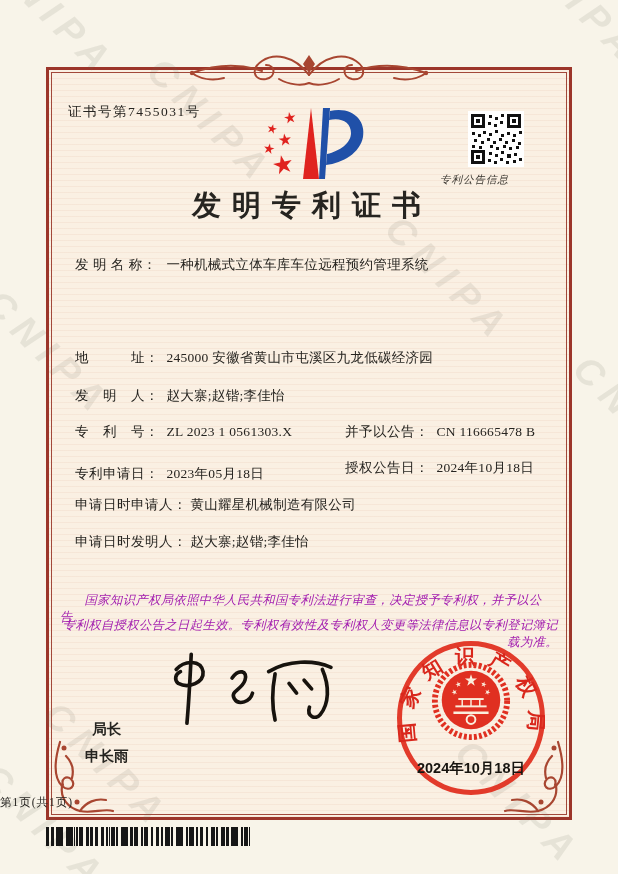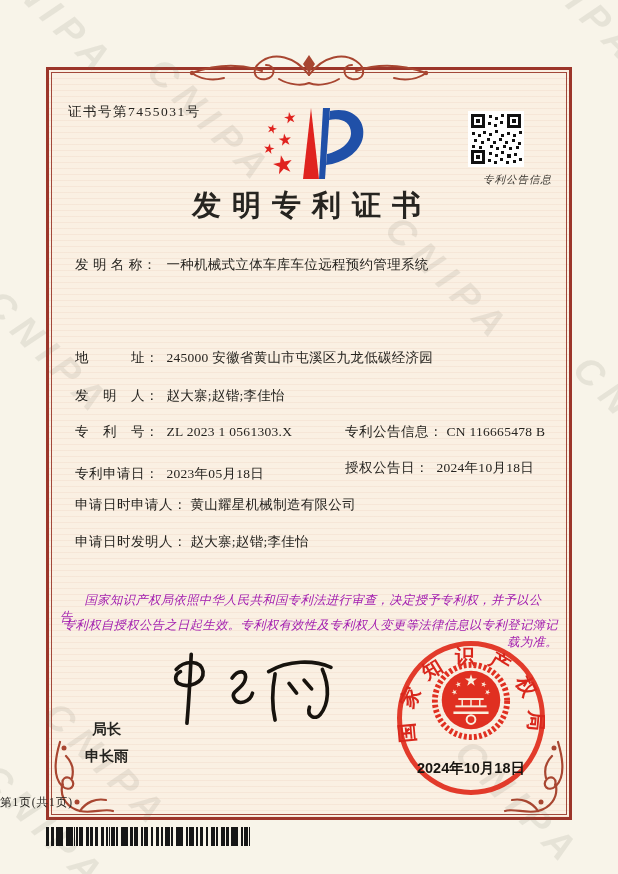--- a/index.html
+++ b/index.html
@@ -26,21 +26,21 @@
   .frame::after{content:"";position:absolute;inset:2px;border:1px solid #a2483a;pointer-events:none;}
   .orn-top{position:absolute;left:184px;top:45px;width:250px;height:44px;z-index:4;}
   .orn-corner{position:absolute;width:68px;height:84px;z-index:4;}
   .orn-left{left:50px;top:736px;}
   .orn-right{right:50px;top:736px;transform:scaleX(-1);}
   
   .certno{position:absolute;left:68px;top:103px;z-index:5;font-size:13.5px;letter-spacing:1.5px;}
   .logo{position:absolute;left:252px;top:104px;width:122px;height:80px;z-index:5;}
   .qr{position:absolute;left:468px;top:111px;width:56px;height:56px;z-index:5;background:#fff;}
   .qr svg{display:block;width:100%;height:100%;}
-  .qrcap{position:absolute;left:440px;top:173px;width:112px;z-index:5;text-align:right;
+  .qrcap{position:absolute;left:440px;top:173px;width:112px;z-index:5;text-align:left;
          font-size:10.5px;font-style:italic;letter-spacing:1px;color:#3a3630;}
   .title{position:absolute;left:0;top:186px;width:100%;z-index:5;text-align:center;
          font-size:29px;font-weight:700;letter-spacing:11px;padding-left:6px;box-sizing:border-box;}
   
   .row{position:absolute;left:75px;z-index:5;font-size:13.5px;white-space:nowrap;}
   .row .lab{display:inline-block;min-width:88px;letter-spacing:0.5px;}
   .row .val{margin-left:0;letter-spacing:0.3px;}
   .col2{left:345px;}
   
   .bodytxt{position:absolute;left:60px;width:498px;z-index:5;font-size:12.3px;
@@ -205,21 +205,21 @@
   </div>
   <div class="row" style="top:387px">
     <span class="lab">发　明　人：</span>
     <span class="val">赵大寨;赵锴;李佳怡</span>
   </div>
   <div class="row" style="top:423px">
     <span class="lab">专　利　号：</span>
     <span class="val">ZL 2023 1 0561303.X</span>
   </div>
   <div class="row col2" style="top:423px">
-    <span class="lab">专利公告信息：</span>
+    <span class="lab">并予以公告：</span>
     <span class="val">CN 116665478 B</span>
   </div>
   <div class="row" style="top:465px">
     <span class="lab">专利申请日：</span>
     <span class="val">2023年05月18日</span>
   </div>
   <div class="row col2" style="top:459px">
     <span class="lab">授权公告日：</span>
     <span class="val">2024年10月18日</span>
   </div>

